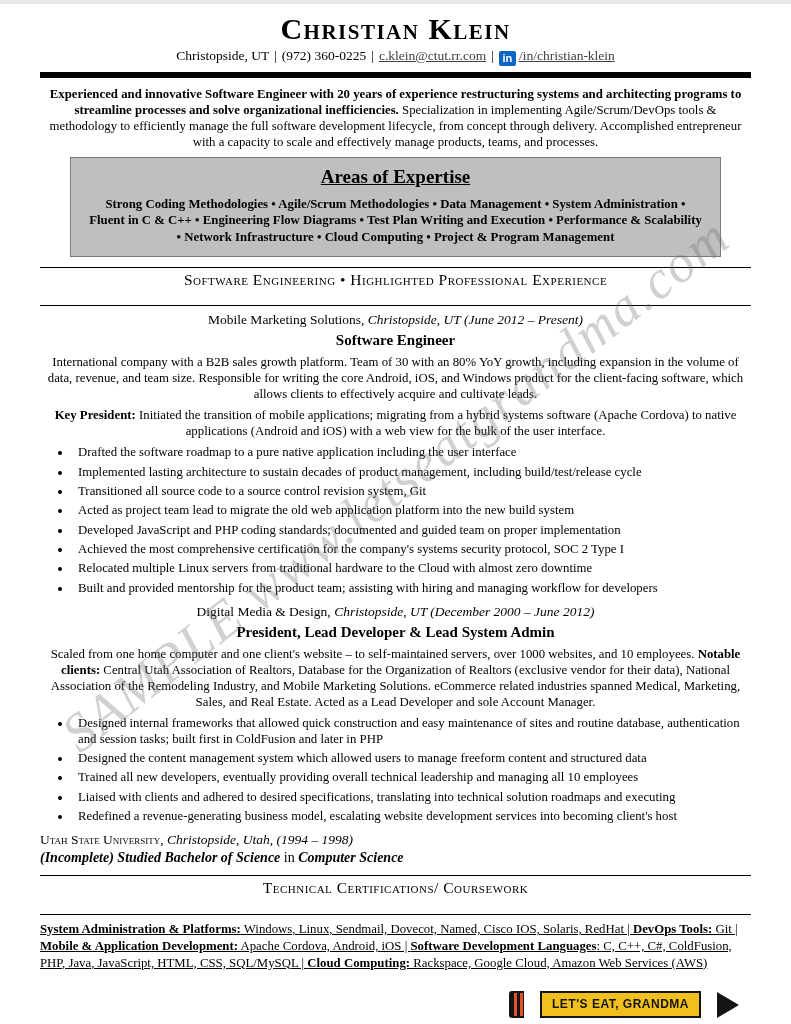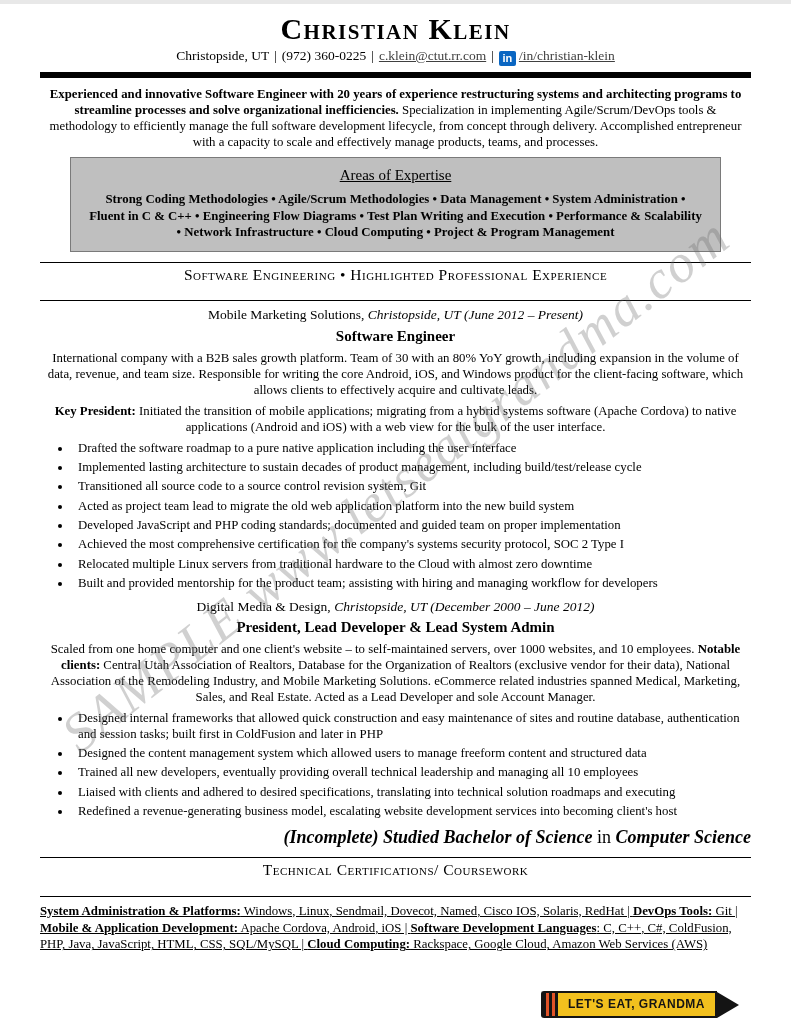--- a/index.html
+++ b/index.html
@@ -25,54 +25,54 @@
     vertical-align: -2px; margin-right: 3px;
   }
   .double-rule { margin-top: 6px; border-top: 5px solid #000; border-bottom: 1.5px solid #000; height: 3px; }
   
   .summary { text-align: center; margin: 9px 0 6px; line-height: 1.25; }
   
   .expertise-box {
     background: #bfbfbf; border: 1.5px solid #7a7a7a; margin: 6px 30px 10px;
     padding: 6px 16px 10px; text-align: center;
   }
-  .expertise-title { font-weight: normal; text-decoration: underline; font-size: 15px; margin: 2px 0 7px; }
+  .expertise-title { font-weight: bold; text-decoration: underline; font-size: 19px; margin: 2px 0 7px; }
   .expertise-items { line-height: 1.3; font-weight: bold; }
   
   .section-heading {
     text-align: center; font-variant: small-caps; font-weight: normal;
     font-size: 15.5px; letter-spacing: 0.5px;
     border-top: 1.2px solid #000; border-bottom: 1.2px solid #000;
     padding: 3px 0 16px; margin: 8px 0 6px;
   }
   
   .job-header { text-align: center; font-size: 13.5px; margin: 5px 0 2px; }
   .job-meta { font-style: italic; }
   .job-title { text-align: center; font-weight: bold; font-size: 15px; margin: 3px 0 6px; }
   .job-desc, .key-line { text-align: center; margin: 0 0 5px; line-height: 1.25; }
   ul.bullets { margin: 3px 0 8px; padding-left: 32px; list-style: disc outside; }
   ul.bullets li { margin: 4px 0; padding-left: 6px; line-height: 1.2; }
   
   .edu-line { font-size: 13.5px; margin: 3px 0 2px; }
   .edu-school { font-variant: small-caps; }
   .italic { font-style: italic; }
-  .edu-degree { font-size: 18px; margin: 0 0 6px; text-align: right; }
+  .edu-degree { font-size: 14px; margin: 0 0 6px; }
   .bi { font-weight: bold; font-style: italic; }
   
   .tech { margin: 4px 0 0; line-height: 1.32; text-align: left; text-decoration: underline; }
   
   .watermark {
     position: absolute; left: 50%; top: 47%;
     transform: translate(-50%, -50%) rotate(-38deg);
     font-size: 54px; font-style: italic; letter-spacing: 2px;
     color: rgba(110, 110, 110, 0.32); white-space: nowrap;
     pointer-events: none; z-index: 5;
   }
   
-  .pencil { position: absolute; right: 52px; bottom: 10px; display: flex; align-items: center; }
+  .pencil { position: absolute; right: 52px; bottom: 10px; display: flex; align-items: center; gap: 16px; }
   .pencil-eraser {
     width: 15px; height: 27px; border: 2px solid #141414; border-right: none;
     border-radius: 3px 0 0 3px;
     background: repeating-linear-gradient(90deg, #141414 0 3px, #e05227 3px 6px);
   }
   .pencil-body {
     height: 27px; background: #f2c01e; border: 2px solid #141414;
     display: flex; align-items: center; padding: 0 10px;
     font-family: "Liberation Sans", sans-serif; font-weight: bold;
     font-size: 12px; letter-spacing: 0.5px; white-space: nowrap; color: #141414;
@@ -122,20 +122,21 @@
   <div class="job-title">President, Lead Developer &amp; Lead System Admin</div>
   <p class="job-desc"><span>Scaled from one home computer and one client's website – to self-maintained servers, over 1000 websites, and 10 employees. </span><strong>Notable clients:</strong><span> Central Utah Association of Realtors, Database for the Organization of Realtors (exclusive vendor for their data), National Association of the Remodeling Industry, and Mobile Marketing Solutions. eCommerce related industries spanned Medical, Marketing, Sales, and Real Estate. Acted as a Lead Developer and sole Account Manager.</span></p>
   <ul class="bullets">
     <li>Designed internal frameworks that allowed quick construction and easy maintenance of sites and routine database, authentication and session tasks; built first in ColdFusion and later in PHP</li>
     <li>Designed the content management system which allowed users to manage freeform content and structured data</li>
     <li>Trained all new developers, eventually providing overall technical leadership and managing all 10 employees</li>
     <li>Liaised with clients and adhered to desired specifications, translating into technical solution roadmaps and executing</li>
     <li>Redefined a revenue-generating business model, escalating website development services into becoming client's host</li>
   </ul>
 
+  <div class="edu-line"><span class="edu-school">Utah State University,</span><span class="italic"> Christopside, Utah, (1994 – 1998)</span></div>
   <div class="edu-degree"><span class="bi">(Incomplete) Studied Bachelor of Science</span><span> in </span><span class="bi">Computer Science</span></div>
 
   <h2 class="section-heading">Technical Certifications/ Coursework</h2>
   <p class="tech"><strong>System Administration &amp; Platforms:</strong><span> Windows, Linux, Sendmail, Dovecot, Named, Cisco IOS, Solaris, RedHat | </span><strong>DevOps Tools:</strong><span> Git | </span><strong>Mobile &amp; Application Development:</strong><span> Apache Cordova, Android, iOS | </span><strong>Software Development Languages</strong><span>: C, C++, C#, ColdFusion, PHP, Java, JavaScript, HTML, CSS, SQL/MySQL | </span><strong>Cloud Computing:</strong><span> Rackspace, Google Cloud, Amazon Web Services (AWS)</span></p>
 
   <div class="watermark">SAMPLE www.letseatgrandma.com</div>
 
   <div class="pencil">
     <div class="pencil-eraser"></div>
     <div class="pencil-body">LET'S EAT, GRANDMA</div>

